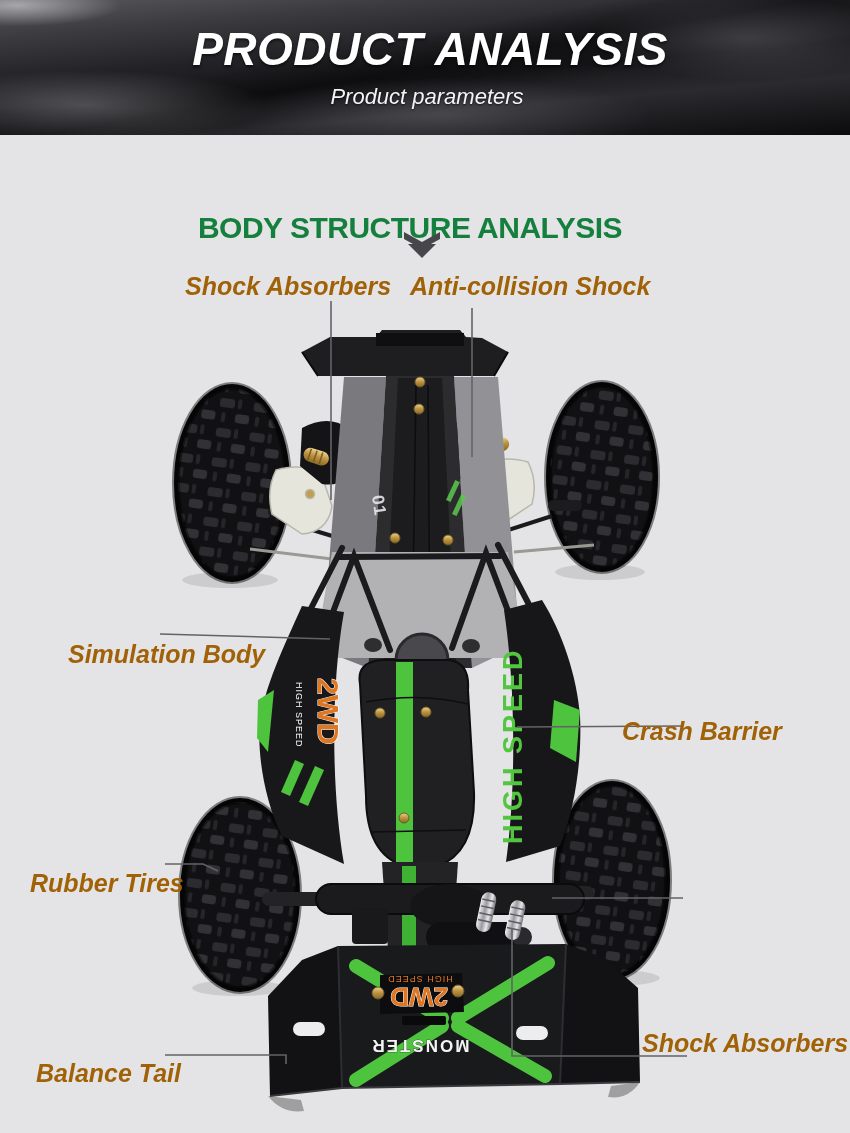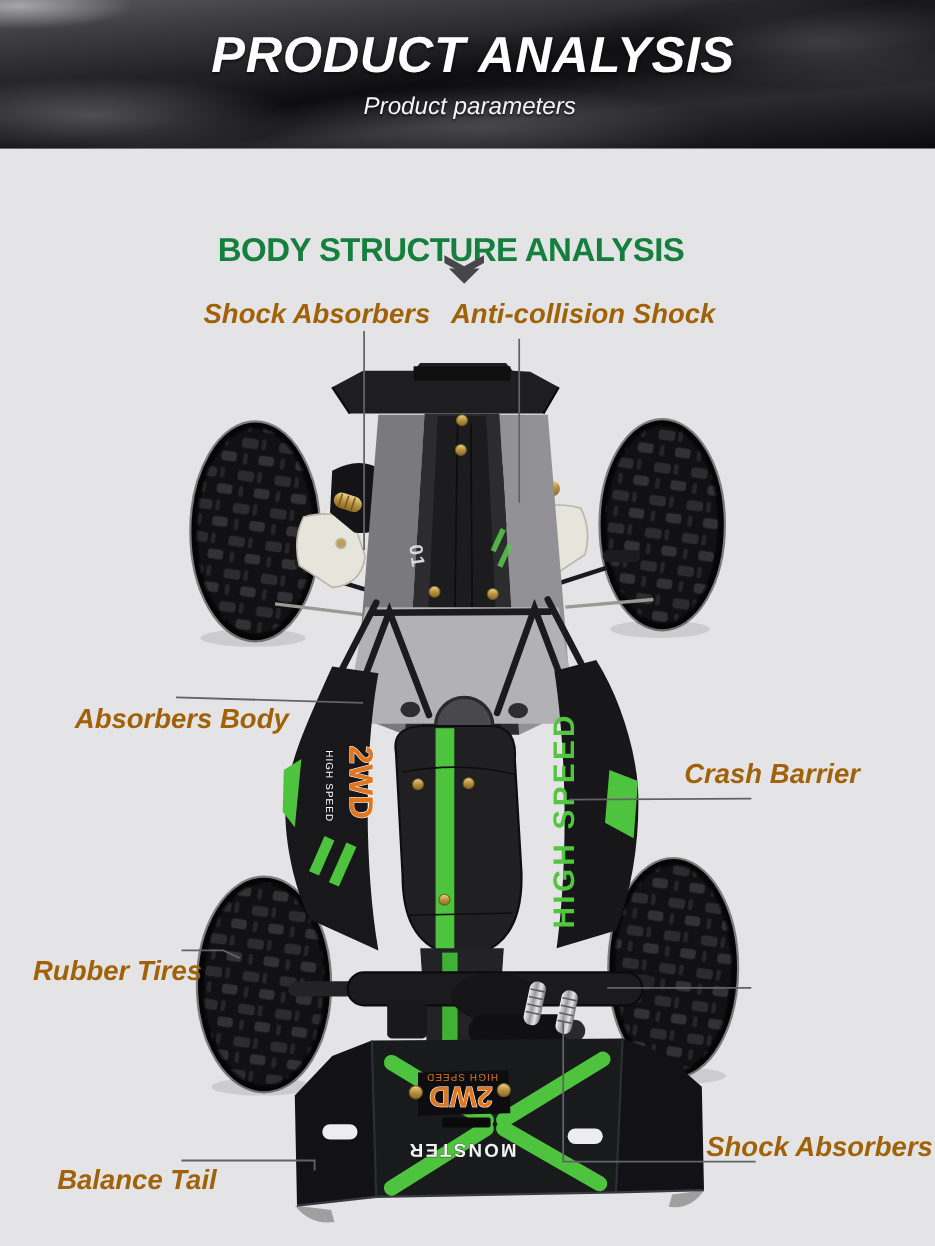--- a/index.html
+++ b/index.html
@@ -61,24 +61,24 @@
     position:absolute;
     z-index:2;
     color:#a16207;
     font-size:25px;font-weight:bold;font-style:italic;
     line-height:1;
     white-space:nowrap;
   }
   .c-shock-top{left:185px;top:274px;}
   .c-anti{left:410px;top:274px;}
   .c-simbody{left:68px;top:642px;}
-  .c-crash{left:622px;top:692px;}
+  .c-crash{left:622px;top:719px;}
   .c-tires{left:30px;top:871px;}
   .c-bearing{left:662px;top:871px;}
-  .c-tail{left:52px;top:1061px;}
+  .c-tail{left:36px;top:1061px;}
   .c-shock-bottom{left:642px;top:1031px;}
 </style>
 </head>
 <body>
 
 <div class="page">
 
   <div class="hero">
     <div class="hero-title">PRODUCT ANALYSIS</div>
     <div class="hero-subtitle">Product parameters</div>
@@ -292,19 +292,19 @@
       <path d="M517,727 L683,726"></path>
       <path d="M165,864 L203,864 L218,871"></path>
       <path d="M552,898 L683,898"></path>
       <path d="M165,1055 L286,1055 L286,1064"></path>
       <path d="M512,928 L512,1056 L687,1056"></path>
     </g>
   </svg>
 
   <div class="callout c-shock-top">Shock Absorbers</div>
   <div class="callout c-anti">Anti-collision Shock</div>
-  <div class="callout c-simbody">Absorbers Body</div>
+  <div class="callout c-simbody">Simulation Body</div>
   <div class="callout c-crash">Crash Barrier</div>
   <div class="callout c-tires">Rubber Tires</div>
   <div class="callout c-tail">Balance Tail</div>
   <div class="callout c-shock-bottom">Shock Absorbers</div>
 
 </div>
 
 </body></html>

